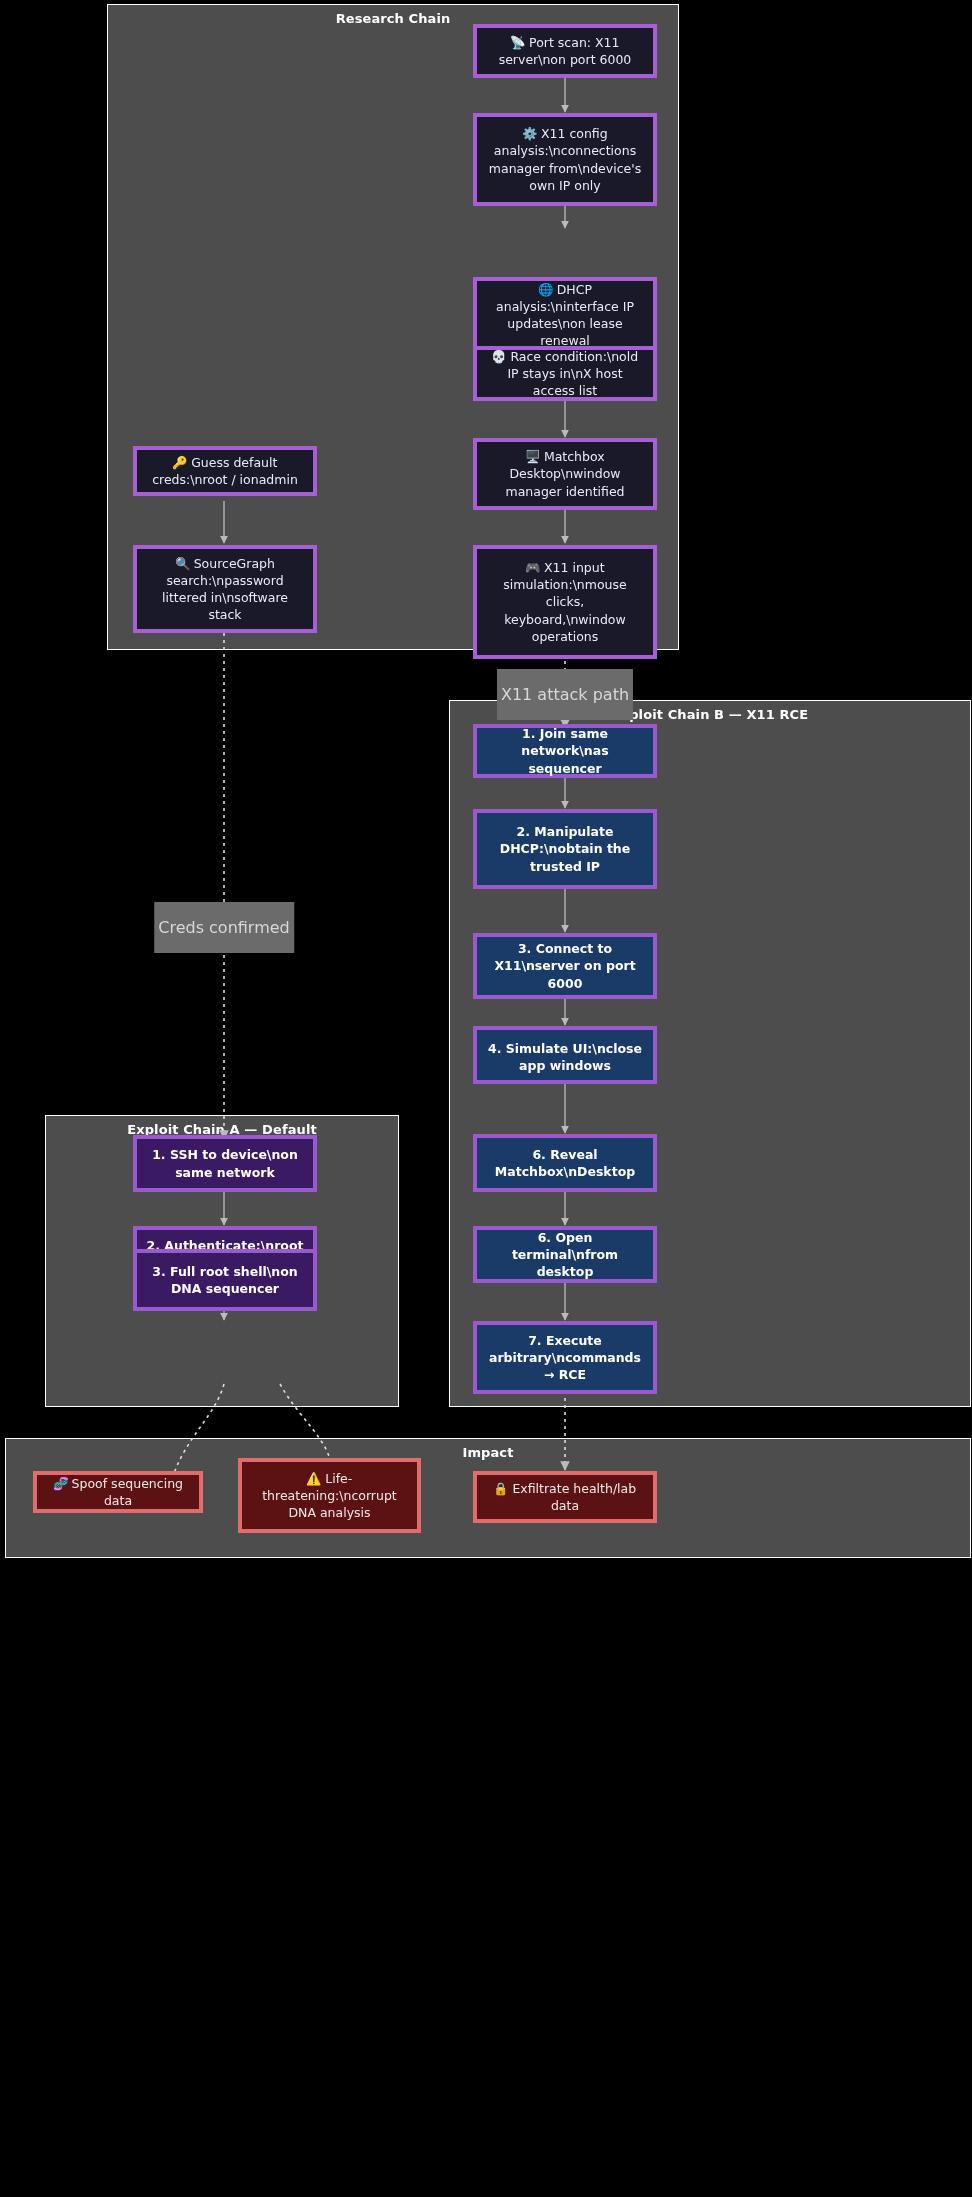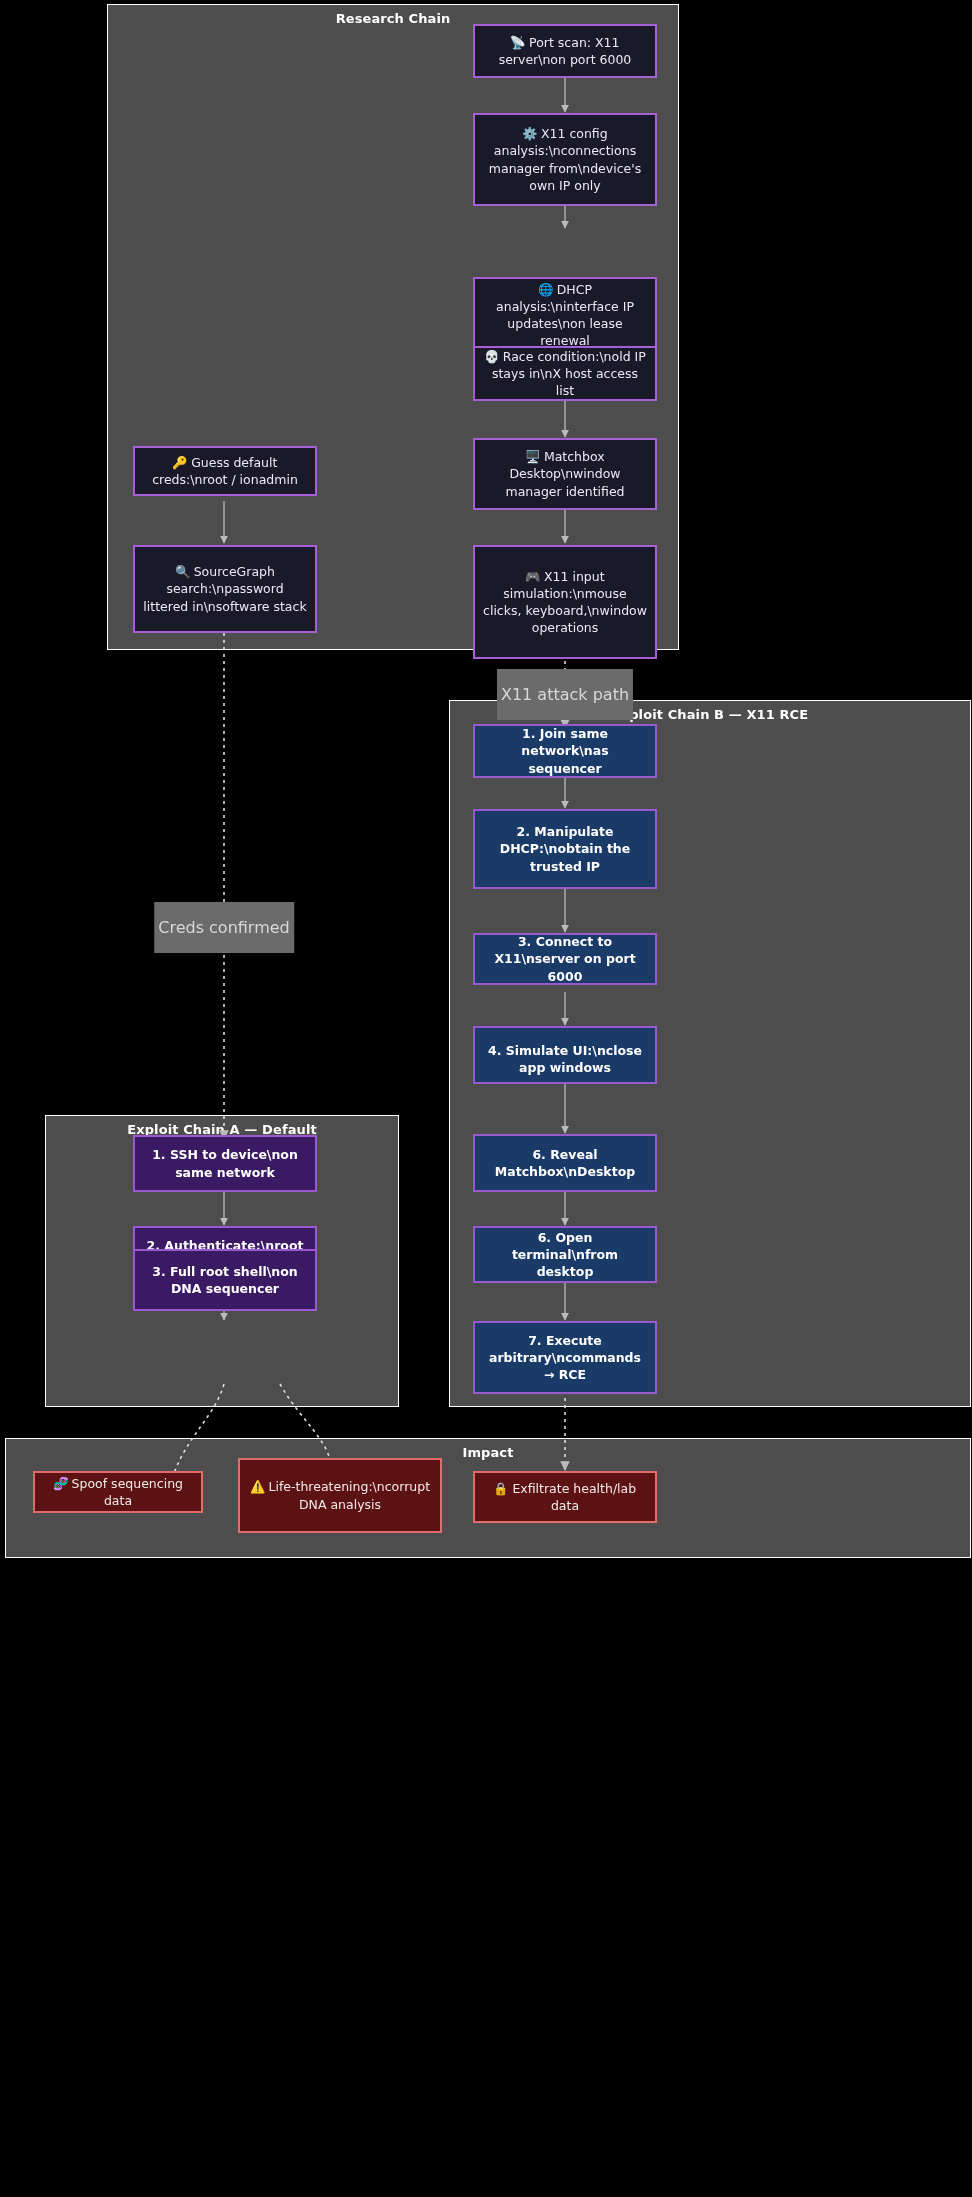--- a/index.html
+++ b/index.html
@@ -38,21 +38,21 @@
   .node {
     position: absolute;
     display: flex;
     align-items: center;
     justify-content: center;
     text-align: center;
     padding: 6px 8px;
     font-size: 12.5px;
     line-height: 1.38;
     color: #e8e6ef;
-    border: 2px solid #a21caf;
+    border: 4px solid #a21caf;
     background: #18182e;
     font-weight: normal;
   }
   .node.research  { background: #191929; border-color: #a75fd6; color: #ece9f5; }
   .node.chainb    { background: #1a3a68; border-color: #9b59d0; color: #ffffff; font-weight: bold; }
   .node.chaina    { background: #3a1a63; border-color: #9b59d0; color: #ffffff; font-weight: bold; }
   .node.impact    { background: #5c1212; border-color: #e06c6c; color: #f2e9e9; font-weight: normal; }
   .node .ico { margin-right: 3px; }
   .node .txt  { display: inline; }
 
@@ -166,21 +166,21 @@
   <div class="node research" style="left:133px; top:545px; width:184px; height:88px;">
     <span><span class="ico">🔍</span><span class="txt">SourceGraph search:\npassword littered in\nsoftware stack</span></span>
   </div>
 
   <div class="node chainb" style="left:473px; top:724px; width:184px; height:54px;">
     <span class="txt">1. Join same network\nas sequencer</span>
   </div>
   <div class="node chainb" style="left:473px; top:809px; width:184px; height:80px;">
     <span class="txt">2. Manipulate DHCP:\nobtain the trusted IP</span>
   </div>
-  <div class="node chainb" style="left:473px; top:933px; width:184px; height:52px;">
+  <div class="node chainb" style="left:473px; top:933px; width:184px; height:66px;">
     <span class="txt">3. Connect to X11\nserver on port 6000</span>
   </div>
   <div class="node chainb" style="left:473px; top:1026px; width:184px; height:58px;align-items:flex-end;">
     <span class="txt">4. Simulate UI:\nclose app windows</span>
   </div>
   <div class="node chainb" style="left:473px; top:1134px; width:184px; height:58px;">
     <span class="txt">6. Reveal Matchbox\nDesktop</span>
   </div>
   <div class="node chainb" style="left:473px; top:1226px; width:184px; height:57px;">
     <span class="txt">6. Open terminal\nfrom desktop</span>
@@ -196,21 +196,21 @@
     <span class="txt">2. Authenticate:\nroot / ionadmin</span>
   </div>
   <div class="node chaina" style="left:133px; top:1249px; width:184px; height:62px;">
     <span class="txt">3. Full root shell\non DNA sequencer</span>
   </div>
 
   <div class="node impact" style="left:33px; top:1471px; width:170px; height:42px;">
     <span><span class="ico">🧬</span><span class="txt">Spoof sequencing data</span></span>
   </div>
 
-  <div class="node impact" style="left:238px; top:1458px; width:204px; height:75px;">
+  <div class="node impact" style="left:238px; top:1458px; width:183px; height:75px;">
     <span><span class="ico">⚠️</span><span class="txt">Life-threatening:\ncorrupt DNA analysis</span></span>
   </div>
 
   <div class="node impact" style="left:473px; top:1471px; width:184px; height:52px;">
     <span><span class="ico">🔒</span><span class="txt">Exfiltrate health/lab data</span></span>
   </div>
 
 </div>
 
 </body></html>

